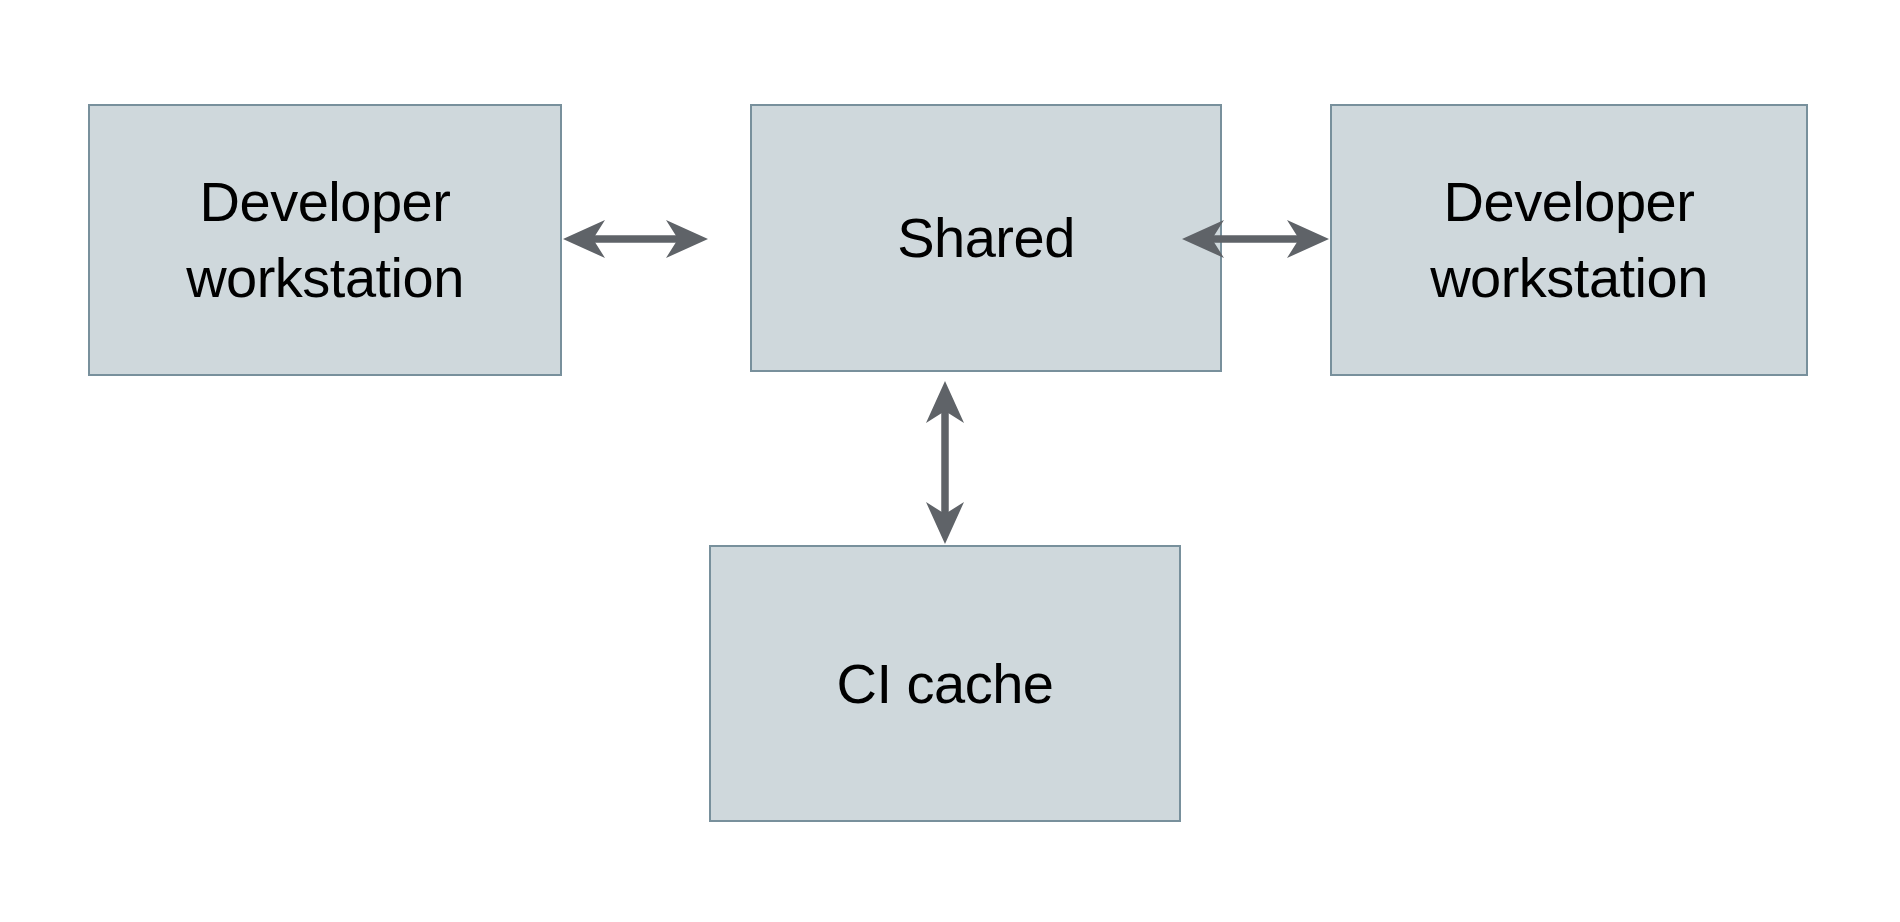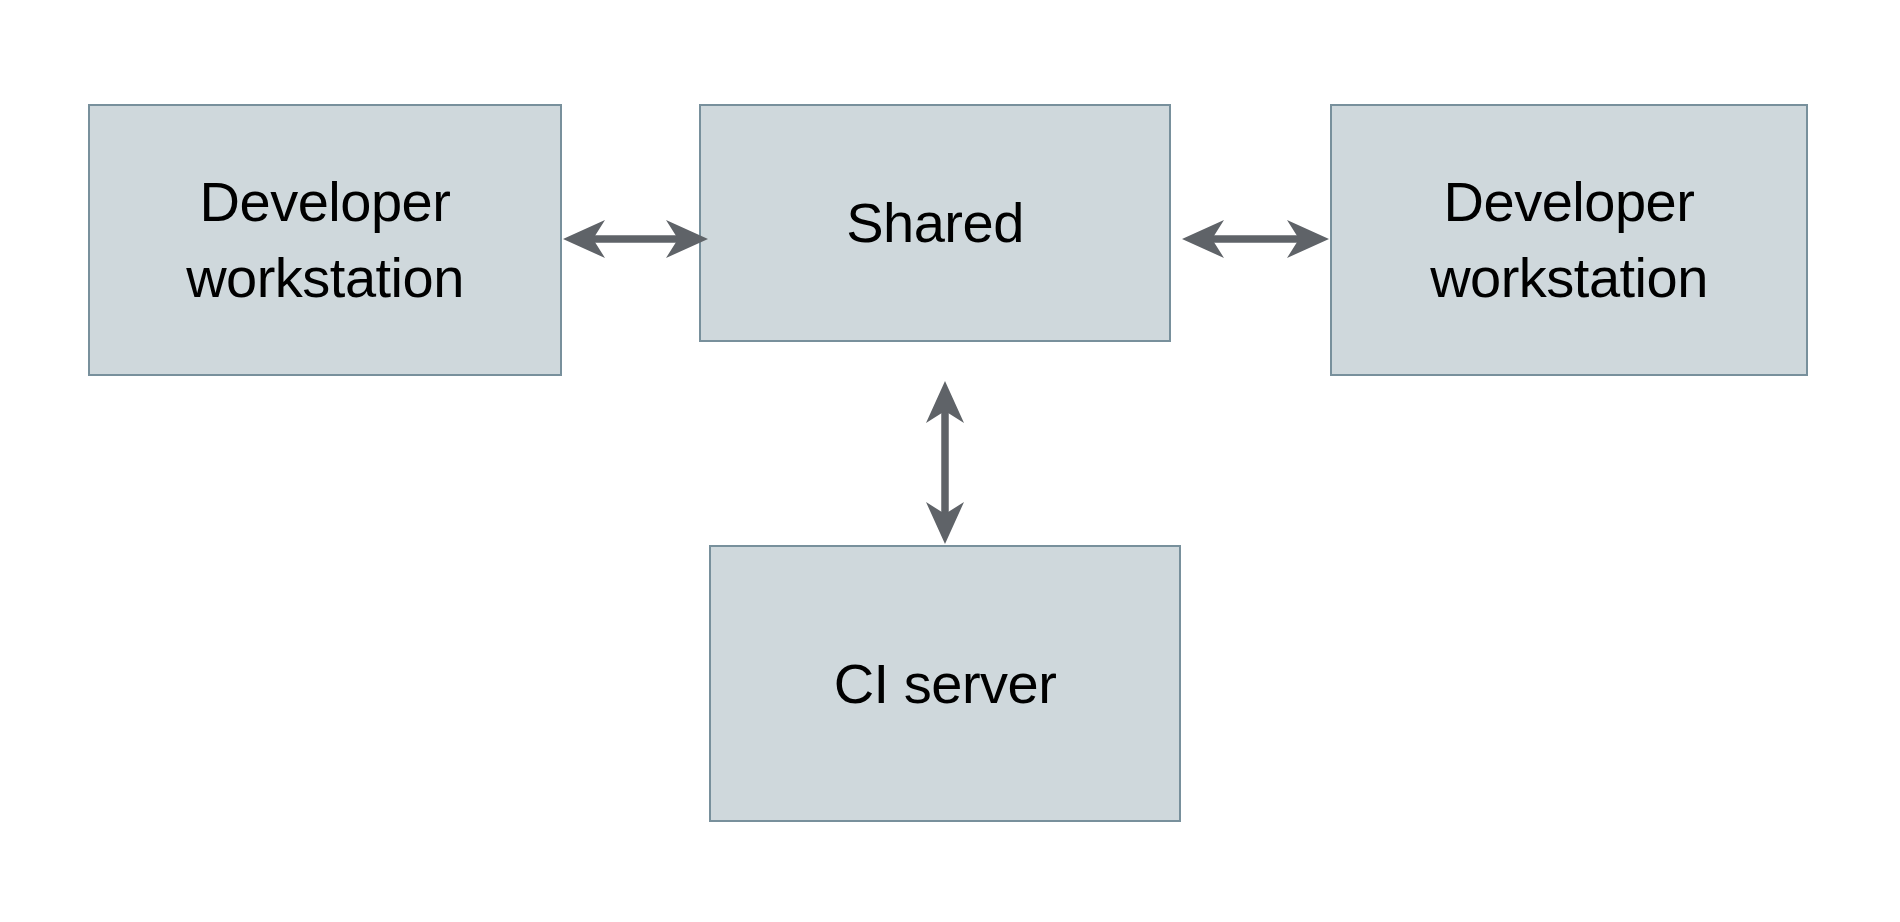--- a/index.html
+++ b/index.html
@@ -33,21 +33,21 @@
     color: var(--text);
     font-size: 56px;
     line-height: 1.35;
     letter-spacing: -0.5px;
   }
   .node .line { display: block; white-space: nowrap; }
   .arrow { position: absolute; display: block; }
   .arrow line { stroke: var(--arrow); }
   .arrow polygon { fill: var(--arrow); }
   #node-dev-left   { left: 88px;   top: 104px; width: 474px; height: 272px; }
-  #node-shared     { left: 699px;  top: 104px; width: 472px; height: 238px; gap: 9px; }
+  #node-shared     { left: 750px;  top: 104px; width: 472px; height: 268px; gap: 9px; }
   #node-dev-right  { left: 1330px; top: 104px; width: 478px; height: 272px; }
   #node-ci-server  { left: 709px;  top: 545px; width: 472px; height: 277px; }
   #arrow-left      { left: 562px;  top: 202px; }
   #arrow-right     { left: 1181px; top: 202px; }
   #arrow-vertical  { left: 908px;  top: 380px; }
 </style>
 </head>
 <body>
 
 <div class="canvas">
@@ -60,21 +60,21 @@
   <div class="node" id="node-shared">
     <span class="line">Shared</span>
   </div>
 
   <div class="node" id="node-dev-right">
     <span class="line">Developer</span>
     <span class="line">workstation</span>
   </div>
 
   <div class="node" id="node-ci-server">
-    <span class="line">CI server</span>
+    <span class="line">CI cache</span>
   </div>
 
   <svg class="arrow" id="arrow-left" width="147" height="74" viewBox="0 0 147 74">
     <line x1="30" y1="37" x2="117" y2="37" stroke-width="7.5"></line>
     <polygon points="1,37 43,18 31,37 43,56"></polygon>
     <polygon points="146,37 104,18 116,37 104,56"></polygon>
   </svg>
 
   <svg class="arrow" id="arrow-right" width="149" height="74" viewBox="0 0 149 74">
     <line x1="30" y1="37" x2="119" y2="37" stroke-width="7.5"></line>

